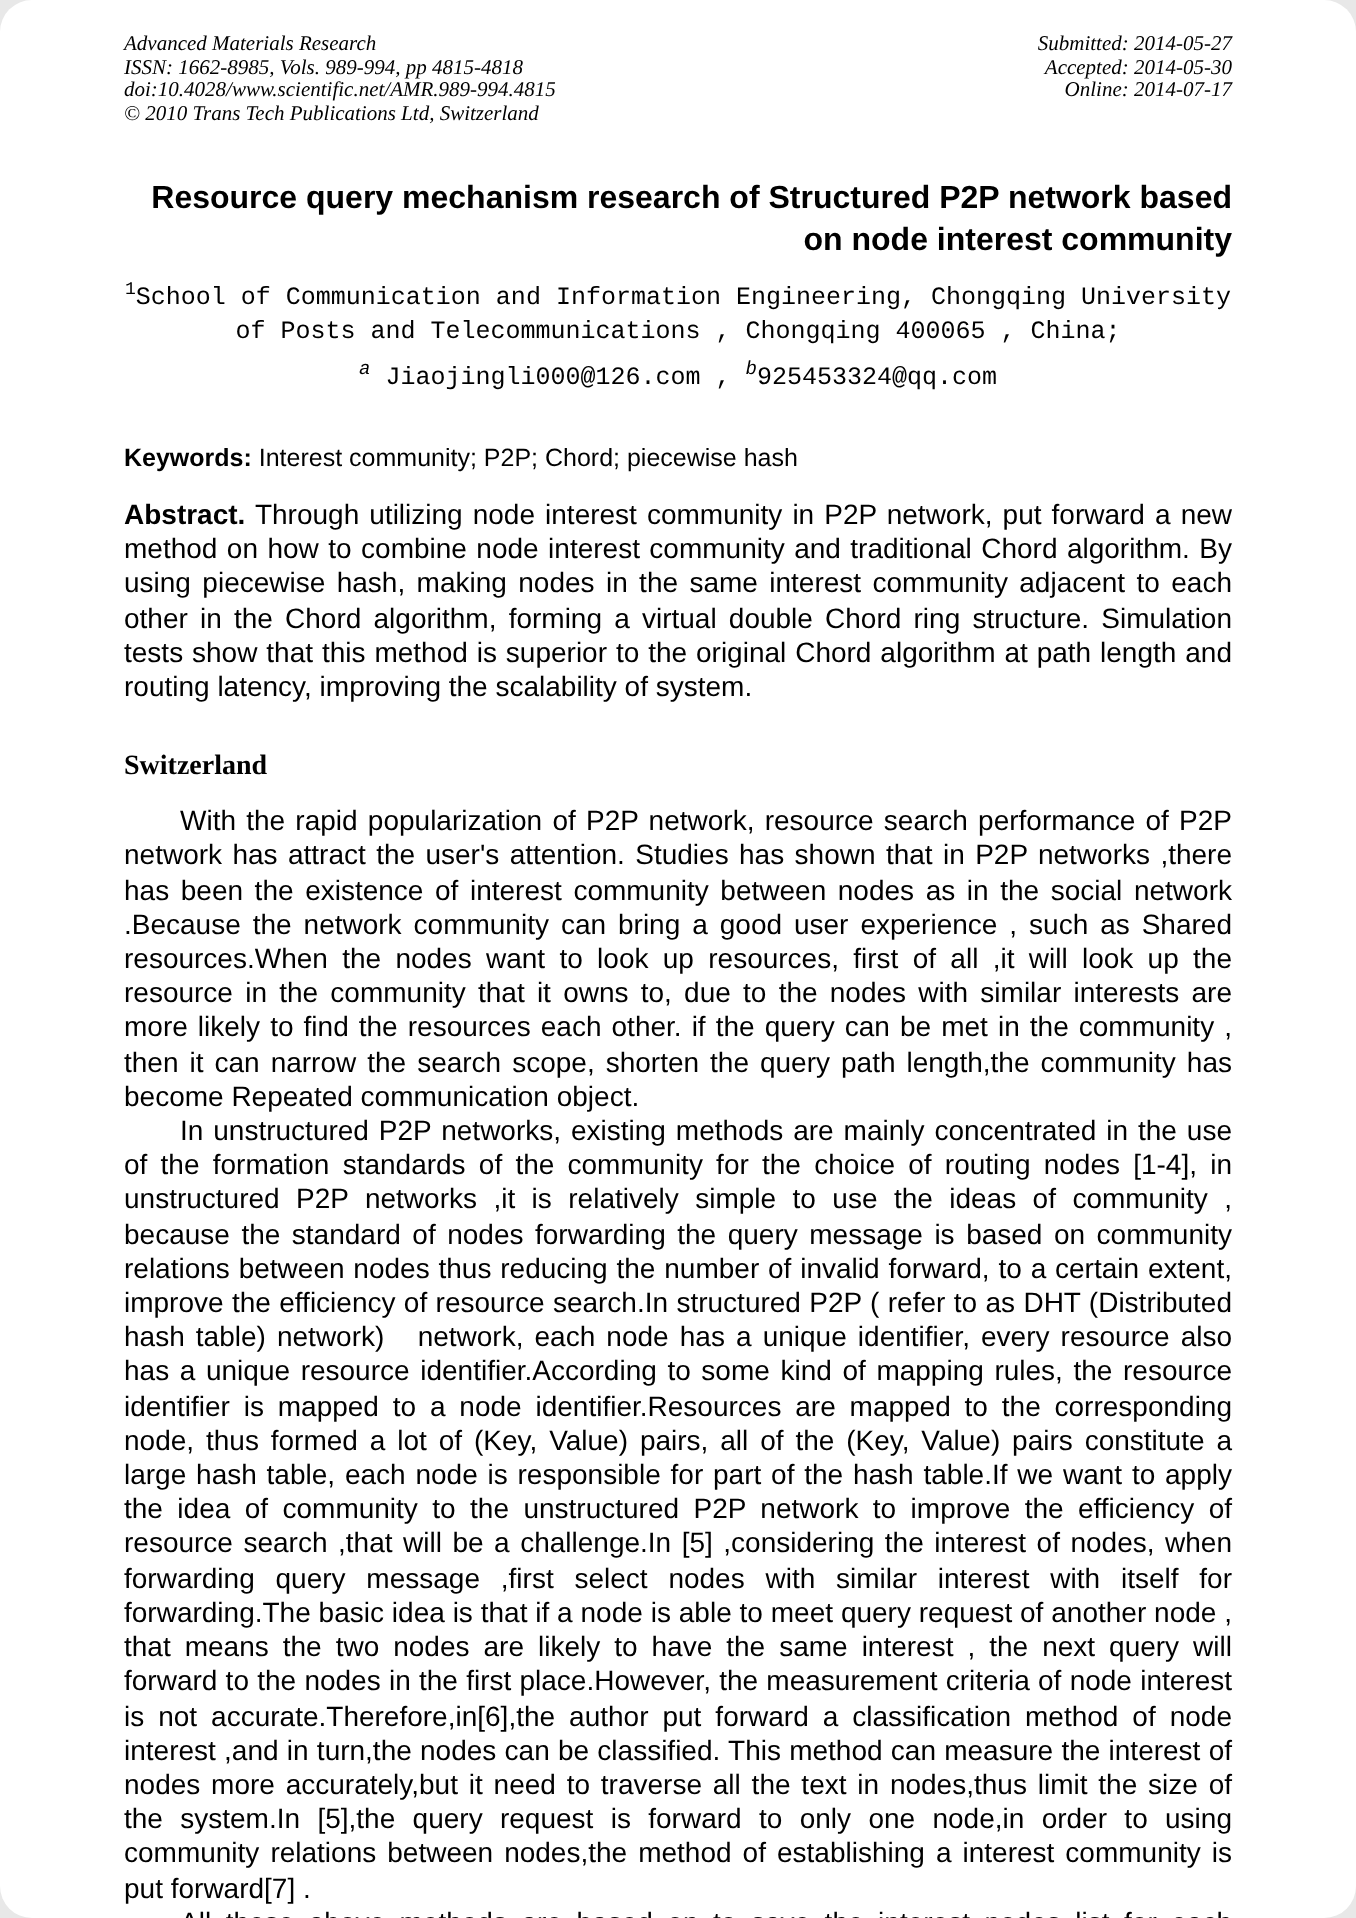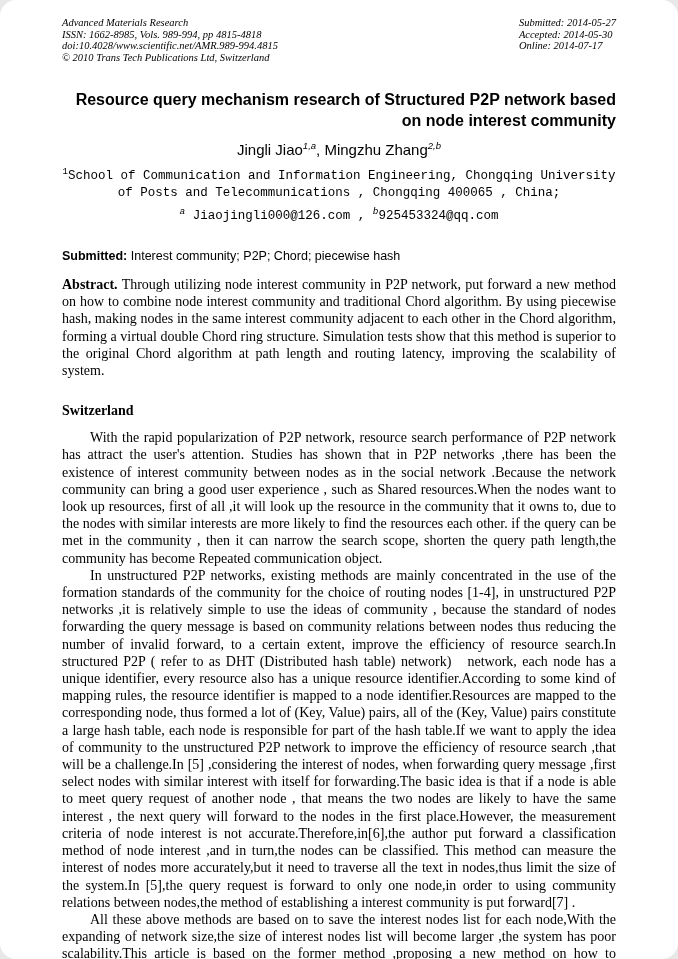--- a/index.html
+++ b/index.html
@@ -17,21 +17,21 @@
   
   .jheader {
     display: flex;
     justify-content: space-between;
     font-family: "Liberation Serif", serif;
     font-style: italic;
     font-size: 10.5px;
     line-height: 11.5px;
   }
   .jheader .left  { text-align: left; }
-  .jheader .right { }
+  .jheader .right { text-align: right; }
 
   
   .title {
     margin: 26px auto 0 auto;
     max-width: 560px;
     text-align: right;
     font-family: "Liberation Sans", sans-serif;
     font-weight: bold;
     font-size: 16px;
     line-height: 21px;
@@ -62,21 +62,21 @@
   
   .keywords {
     margin-top: 24px;
     font-family: "Liberation Sans", sans-serif;
     font-size: 12.5px;
   }
   .keywords .kw-label { font-weight: bold; }
 
   
   .abstract, .body-par {
-    font-family: Liberation Serif, serif;
+    font-family: Liberation Sans, sans-serif;
     font-size: 14px;
     line-height: 17.2px;
     text-align: justify;
     margin: 0;
   }
   .abstract { margin-top: 13px; }
   .abstract .abs-label { font-weight: bold; }
   .section-heading {
     margin-top: 24px;
     margin-bottom: 10px;
@@ -100,33 +100,30 @@
     </div>
     <div class="right">
       <div>Submitted: 2014-05-27</div>
       <div>Accepted: 2014-05-30</div>
       <div>Online: 2014-07-17</div>
     </div>
   </div>
 
   <div class="title">Resource query mechanism research of Structured P2P network based on node interest community</div>
 
-  <div class="authors">
-    <span><span>Jingli Jiao</span><sup>1,a</sup></span><span>, </span><span><span>Mingzhu Zhang</span><sup>2,b</sup></span>
-  </div>
 
   <div class="affil-block">
     <div class="affil"><sup>1</sup><span>School of Communication and Information Engineering, Chongqing University of Posts and Telecommunications , Chongqing 400065 , China;</span></div>
     <div class="emails">
       <sup>a</sup> <span>Jiaojingli000@126.com</span><span> , </span><sup>b</sup><span>925453324@qq.com</span>
     </div>
   </div>
 
   <div class="keywords">
-    <span class="kw-label">Submitted:</span><span> Interest community; P2P; Chord; piecewise hash</span>
+    <span class="kw-label">Keywords:</span><span> Interest community; P2P; Chord; piecewise hash</span>
   </div>
 
   <p class="abstract">
     <span class="abs-label">Abstract.</span><span> Through utilizing node interest community in P2P network, put forward a new method on how to combine node interest community and traditional Chord algorithm. By using piecewise hash, making nodes in the same interest community adjacent to each other in the Chord algorithm, forming a virtual double Chord ring structure. Simulation tests show that this method is superior to the original Chord algorithm at path length and routing latency, improving the scalability of system.</span>
   </p>
 
   <div class="section-heading">Switzerland</div>
   <p class="body-par">With the rapid popularization of P2P network, resource search performance of P2P network has attract the user's attention. Studies has shown that in P2P networks ,there has been the existence of interest community between nodes as in the social network .Because the network community can bring a good user experience , such as Shared resources.When the nodes want to look up resources, first of all ,it will look up the resource in the community that it owns to, due to the nodes with similar interests are more likely to find the resources each other. if the query can be met in the community , then it can narrow the search scope, shorten the query path length,the community has become Repeated communication object.</p>
   <p class="body-par">In unstructured P2P networks, existing methods are mainly concentrated in the use of the formation standards of the community for the choice of routing nodes [1-4], in unstructured P2P networks ,it is relatively simple to use the ideas of community , because the standard of nodes forwarding the query message is based on community relations between nodes thus reducing the number of invalid forward, to a certain extent, improve the efficiency of resource search.In structured P2P ( refer to as DHT (Distributed hash table) network) &nbsp; network, each node has a unique identifier, every resource also has a unique resource identifier.According to some kind of mapping rules, the resource identifier is mapped to a node identifier.Resources are mapped to the corresponding node, thus formed a lot of (Key, Value) pairs, all of the (Key, Value) pairs constitute a large hash table, each node is responsible for part of the hash table.If we want to apply the idea of community to the unstructured P2P network to improve the efficiency of resource search ,that will be a challenge.In [5] ,considering the interest of nodes, when forwarding query message ,first select nodes with similar interest with itself for forwarding.The basic idea is that if a node is able to meet query request of another node , that means the two nodes are likely to have the same interest , the next query will forward to the nodes in the first place.However, the measurement criteria of node interest is not accurate.Therefore,in[6],the author put forward a classification method of node interest ,and in turn,the nodes can be classified. This method can measure the interest of nodes more accurately,but it need to traverse all the text in nodes,thus limit the size of the system.In [5],the query request is forward to only one node,in order to using community relations between nodes,the method of establishing a interest community is put forward[7] .</p>
   <p class="body-par">All these above methods are based on to save the interest nodes list for each node,With the expanding of network size,the size of interest nodes list will become larger ,the system has poor scalability.This article is based on the former method ,proposing a new method on how to combining node interest community and DHT(for example: Chord[8])network.</p>

